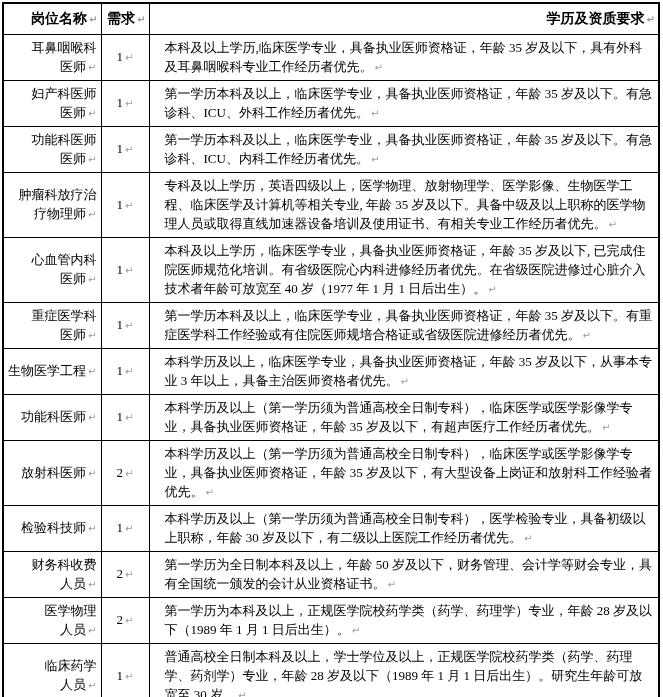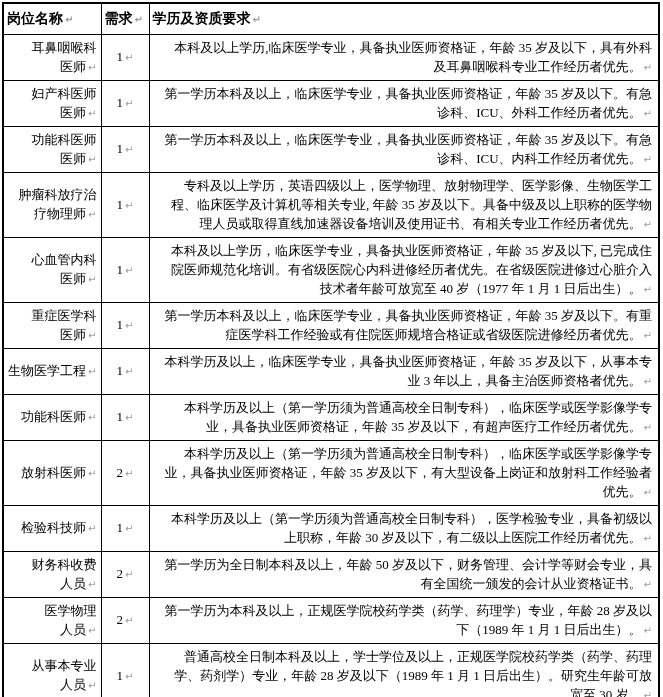--- a/index.html
+++ b/index.html
@@ -18,39 +18,39 @@
     margin: 2px 0 0 2px;
   }
   .doc-table th, .doc-table td {
     border: 1px solid #000000;
     vertical-align: middle;
   }
   .doc-table { border: 2px solid #000000; }
   th.h-cell {
     font-size: 14px;
     font-weight: bold;
-    text-align: left;
+    text-align: right;
     height: 31px;
     padding: 2px 3px;
     position: relative;
   }
   td {
     font-size: 13px;
     line-height: 19px;
     padding: 3px 4px;
   }
   td.c-pos {
     text-align: right;
     white-space: pre-line;
   }
   td.c-num {
     text-align: center;
   }
   td.c-req {
-    text-align: right;
+    text-align: left;
     padding: 3px 6px 3px 15px;
     position: relative;
     min-height: 44px;
   }
   .pmark {
     color: #9b9b9b;
     font-size: 10px;
     margin-left: 2px;
     font-family: "DejaVu Sans", sans-serif;
     user-select: none;
@@ -159,20 +159,20 @@
   </tr>
 
   <tr>
     <td class="c-pos"><span>医学物理
 人员</span><span class="pmark">↵</span></td>
     <td class="c-num"><span>2</span><span class="pmark">↵</span></td>
     <td class="c-req"><span>第一学历为本科及以上，正规医学院校药学类（药学、药理学）专业，年龄 28 岁及以下（1989 年 1 月 1 日后出生）。</span><span class="pmark">↵</span><span class="rowend">¤</span></td>
   </tr>
 
   <tr>
-    <td class="c-pos"><span>从事本专业
+    <td class="c-pos"><span>临床药学
 人员</span><span class="pmark">↵</span></td>
     <td class="c-num"><span>1</span><span class="pmark">↵</span></td>
     <td class="c-req"><span>普通高校全日制本科及以上，学士学位及以上，正规医学院校药学类（药学、药理学、药剂学）专业，年龄 28 岁及以下（1989 年 1 月 1 日后出生）。研究生年龄可放宽至 30 岁。</span><span class="pmark">↵</span><span class="rowend">¤</span></td>
   </tr>
 
 </tbody>
 </table>
 
 </body></html>

